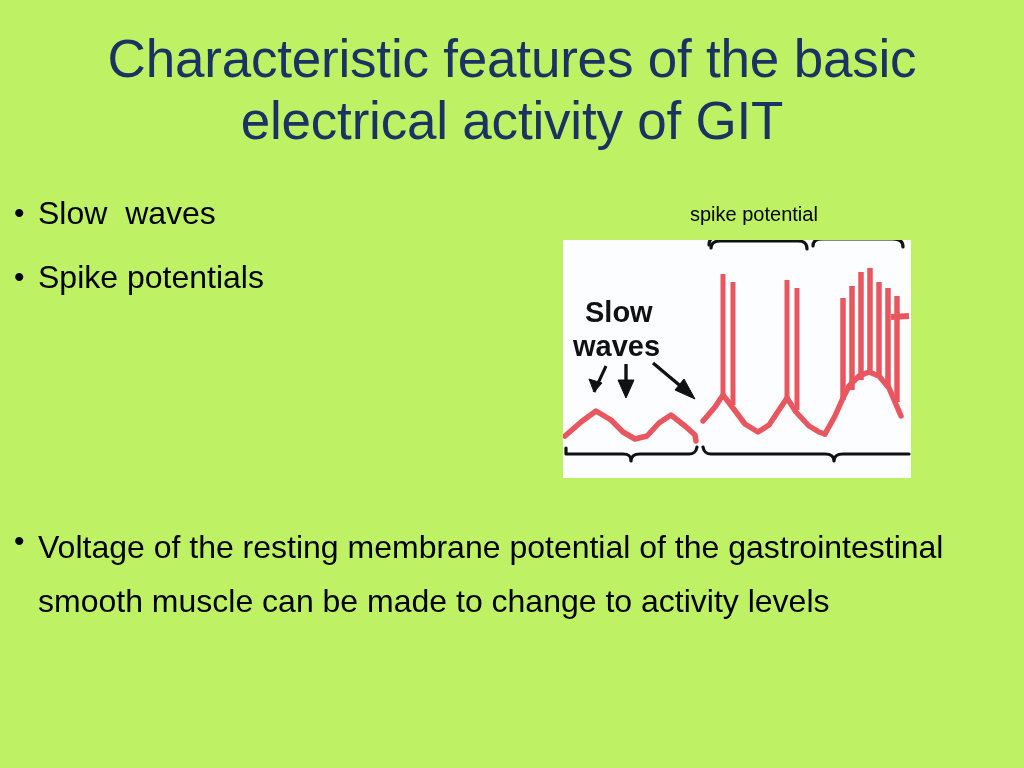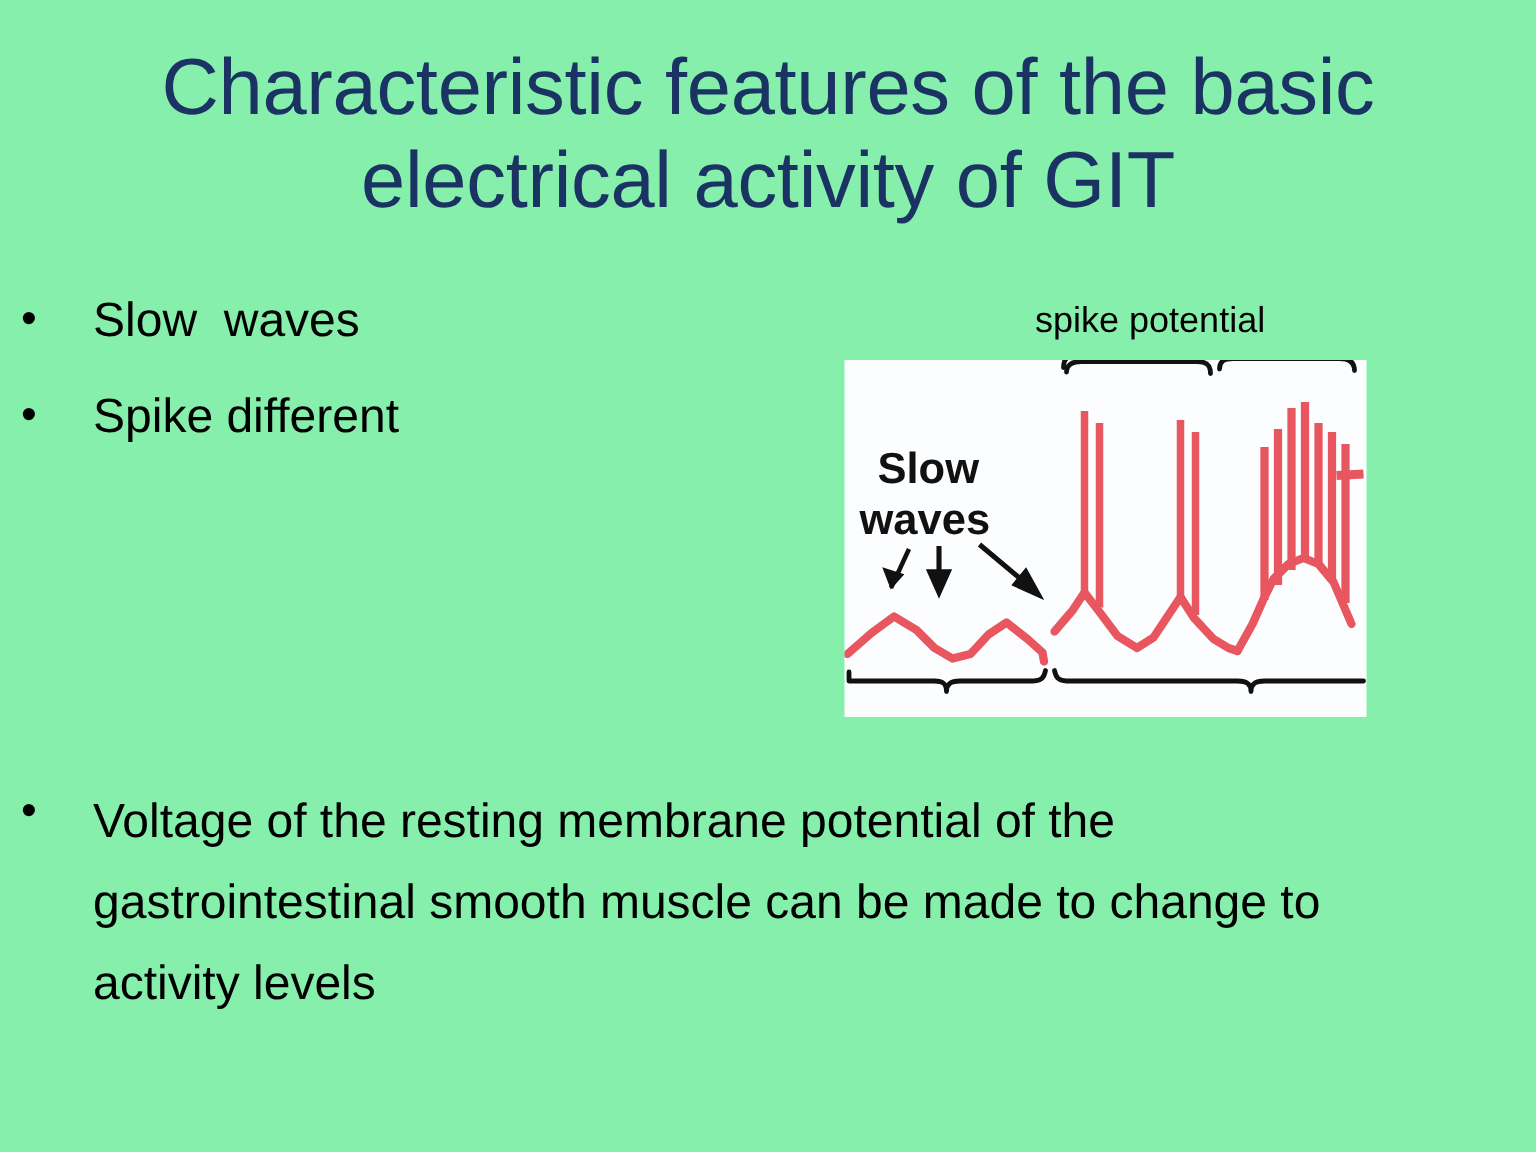--- a/index.html
+++ b/index.html
@@ -15,21 +15,21 @@
     color: #000000;
     overflow: hidden;
     position: relative;
   }
 
   .slide {
     position: absolute;
     left: 0; top: 0;
     width: 1024px;
     height: 768px;
-    background: #86efac;
+    background: #bef264;
   }
 
   
   .title {
     position: absolute;
     left: 40px;
     top: 28px;
     width: 944px;
     text-align: center;
     color: #1b3363;
@@ -55,35 +55,34 @@
     width: 32px;
     flex: 0 0 32px;
     text-align: left;
     font-size: 30px;
     line-height: 42px;
     padding-left: 8px;
     box-sizing: border-box;
   }
   .bullet .btext {
     white-space: pre-wrap;
-    margin-left: 24px;
   }
 
   #bullet-1 { left: 6px; top: 192px; width: 520px; }
   #bullet-2 { left: 6px; top: 256px; width: 520px; }
   #bullet-3 { left: 6px; top: 520px; width: 950px; }
   #bullet-3 .btext { line-height: 54px; }
 
   
   .caption-spike {
     position: absolute;
     left: 690px;
     top: 194px;
     font-family: "Liberation Sans", sans-serif;
-    font-size: 24px;
+    font-size: 20px;
     line-height: 40px;
     color: #000000;
     white-space: nowrap;
   }
 
   
   .figure {
     position: absolute;
     left: 563px;
     top: 240px;
@@ -100,21 +99,21 @@
 
   <div class="title" style="color: rgb(27, 51, 99);">Characteristic features of the basic electrical activity of GIT</div>
 
   <div class="bullet" id="bullet-1">
     <span class="marker">•</span>
     <span class="btext">Slow  waves</span>
   </div>
 
   <div class="bullet" id="bullet-2">
     <span class="marker">•</span>
-    <span class="btext">Spike different</span>
+    <span class="btext">Spike potentials</span>
   </div>
 
   <div class="bullet" id="bullet-3">
     <span class="marker">•</span>
     <span class="btext">Voltage of the resting membrane potential of the gastrointestinal smooth muscle can be made to change to activity levels</span>
   </div>
 
   <div class="caption-spike">spike potential</div>
 
   <div class="figure">

